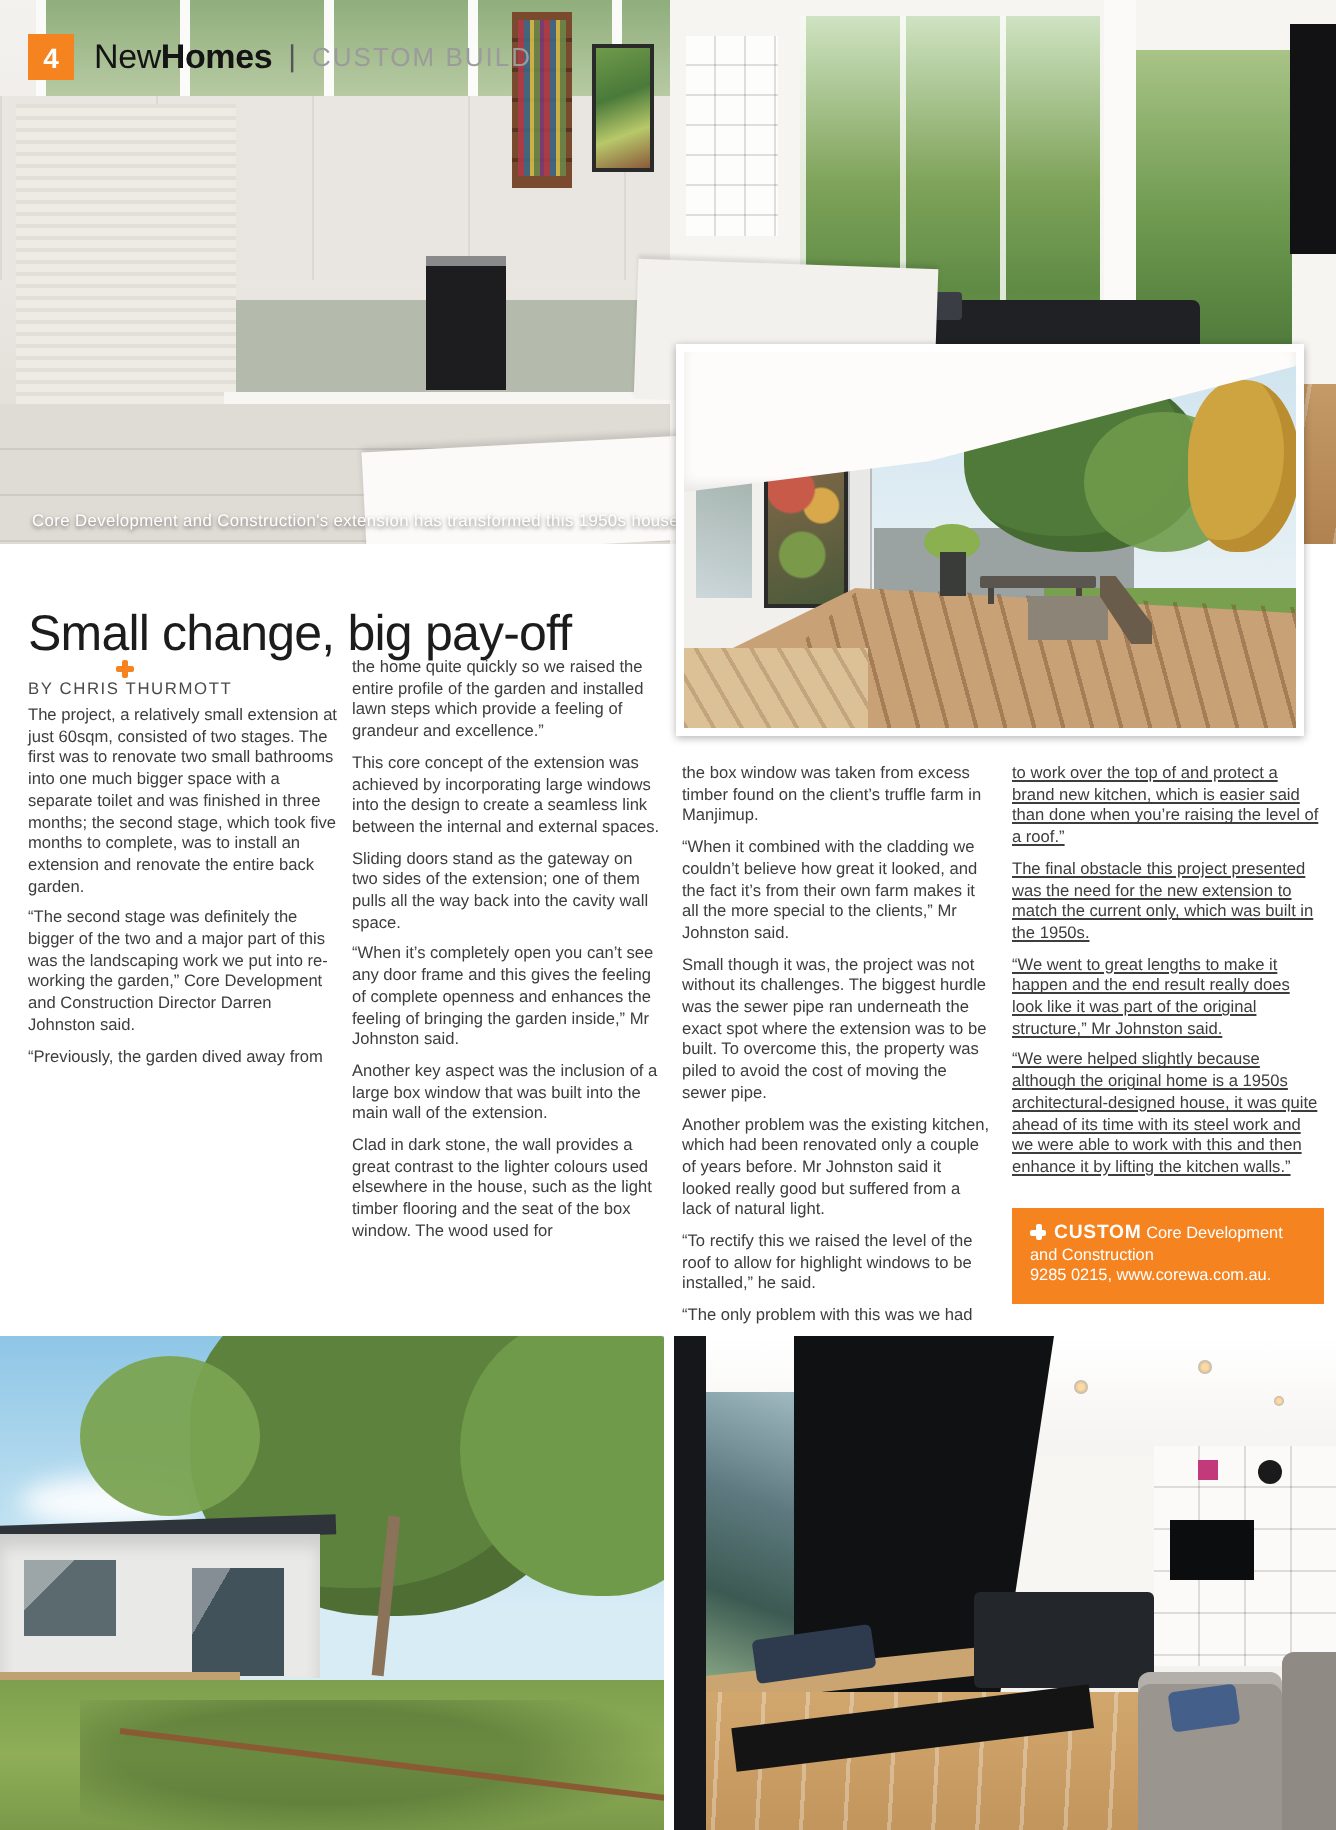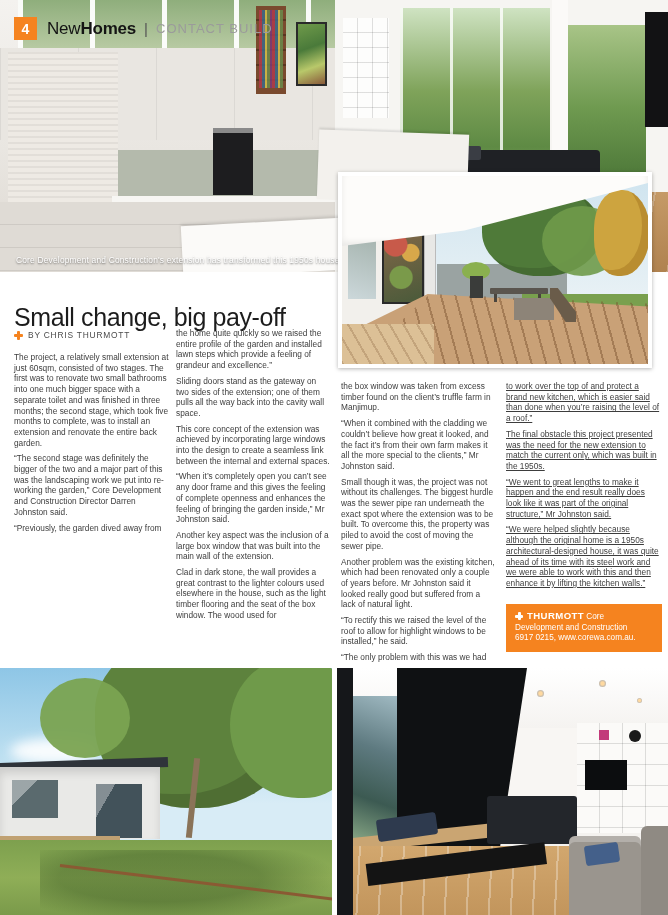--- a/index.html
+++ b/index.html
@@ -104,21 +104,21 @@
   .inset .chair{position:absolute;left:208px;top:112px;width:26px;height:34px;background:#6a5c4a;
         clip-path:polygon(0 0,30% 0,100% 70%,100% 100%,60% 100%,0 30%);}
   .inset .table{position:absolute;left:172px;top:122px;width:40px;height:22px;background:#8d8478;}
   .inset .planter{position:absolute;left:128px;top:100px;width:13px;height:22px;background:#3a3c3a;}
   .inset .plant{position:absolute;left:120px;top:86px;width:28px;height:18px;background:#8ab04f;border-radius:50%;}
 
   
   .headline{position:absolute;left:14px;top:283px;width:330px;font-size:25px;line-height:34px;
         color:#1c1c1c;letter-spacing:-0.4px;font-weight:400;}
   .byline{position:absolute;left:14px;top:330px;display:flex;align-items:center;font-size:8.4px;
-        color:#4a4a4a;letter-spacing:0.8px;}
+        color:#4a4a4a;letter-spacing:0.8px;flex-direction:column;}
   .plus{position:relative;display:inline-block;width:9px;height:9px;margin-right:5px;color:#f5831f;flex:0 0 9px;}
   .plus::before{content:"";position:absolute;left:3px;top:0;width:3px;height:9px;background:currentColor;border-radius:1px;}
   .plus::after{content:"";position:absolute;left:0;top:3px;width:9px;height:3px;background:currentColor;border-radius:1px;}
 
   
   .col{position:absolute;width:155px;font-size:8.3px;line-height:10.7px;color:#3d3d3d;}
   .col p{margin:0 0 5px 0;}
   .col1{left:14px;top:352px;}
   .col2{left:176px;top:328px;}
   .col3{left:341px;top:381px;}
@@ -229,21 +229,21 @@
     <div class="abs floor-planks"></div>
     <div class="abs island-mid"></div>
     <div class="abs island-front"></div>
     <div class="caption">Core Development and Construction's extension has transformed this 1950s house.</div>
   </div>
 
   <div class="masthead">
     <div class="pagenum">4</div>
     <div class="brand"><span>New</span><b>Homes</b></div>
     <div class="mast-sep">|</div>
-    <div class="section-label">CONTACT BUILD</div>
+    <div class="section-label">CUSTOM BUILD</div>
   </div>
 
   <div class="inset">
     <div class="inset-inner">
       <div class="abs sky"></div>
       <div class="abs int-wall"></div>
       <div class="abs int-window"></div>
       <div class="abs artwork"></div>
       <div class="abs slider"></div>
       <div class="abs grey-wall"></div>
@@ -271,22 +271,22 @@
   </div>
 
   <div class="col col1">
     <p>The project, a relatively small extension at just 60sqm, consisted of two stages. The first was to renovate two small bathrooms into one much bigger space with a separate toilet and was finished in three months; the second stage, which took five months to complete, was to install an extension and renovate the entire back garden.</p>
     <p>“The second stage was definitely the bigger of the two and a major part of this was the landscaping work we put into re-working the garden,” Core Development and Construction Director Darren Johnston said.</p>
     <p>“Previously, the garden dived away from</p>
   </div>
 
   <div class="col col2">
     <p>the home quite quickly so we raised the entire profile of the garden and installed lawn steps which provide a feeling of grandeur and excellence.”</p>
+    <p>This core concept of the extension was achieved by incorporating large windows into the design to create a seamless link between the internal and external spaces.</p>
     <p>Sliding doors stand as the gateway on two sides of the extension; one of them pulls all the way back into the cavity wall space.</p>
-    <p>This core concept of the extension was achieved by incorporating large windows into the design to create a seamless link between the internal and external spaces.</p>
     <p>“When it’s completely open you can’t see any door frame and this gives the feeling of complete openness and enhances the feeling of bringing the garden inside,” Mr Johnston said.</p>
     <p>Another key aspect was the inclusion of a large box window that was built into the main wall of the extension.</p>
     <p>Clad in dark stone, the wall provides a great contrast to the lighter colours used elsewhere in the house, such as the light timber flooring and the seat of the box window. The wood used for</p>
   </div>
 
   <div class="col col3">
     <p>the box window was taken from excess timber found on the client’s truffle farm in Manjimup.</p>
     <p>“When it combined with the cladding we couldn’t believe how great it looked, and the fact it’s from their own farm makes it all the more special to the clients,” Mr Johnston said.</p>
     <p>Small though it was, the project was not without its challenges. The biggest hurdle was the sewer pipe ran underneath the exact spot where the extension was to be built. To overcome this, the property was piled to avoid the cost of moving the sewer pipe.</p>
     <p>Another problem was the existing kitchen, which had been renovated only a couple of years before. Mr Johnston said it looked really good but suffered from a lack of natural light.</p>
@@ -295,23 +295,23 @@
   </div>
 
   <div class="col col4">
     <p>to work over the top of and protect a brand new kitchen, which is easier said than done when you’re raising the level of a roof.”</p>
     <p>The final obstacle this project presented was the need for the new extension to match the current only, which was built in the 1950s.</p>
     <p>“We went to great lengths to make it happen and the end result really does look like it was part of the original structure,” Mr Johnston said.</p>
     <p>“We were helped slightly because although the original home is a 1950s architectural-designed house, it was quite ahead of its time with its steel work and we were able to work with this and then enhance it by lifting the kitchen walls.”</p>
   </div>
 
   <div class="contact">
-    <span class="plus"></span><b>THURMOTT</b>
+    <span class="plus"></span><b>CUSTOM</b>
     <span>Core Development and Construction</span>
-    <div>6917 0215, www.corewa.com.au.</div>
+    <div>9285 0215, www.corewa.com.au.</div>
   </div>
 
   <div class="photo-bl">
     <div class="abs cloud"></div>
     <div class="abs canopy1"></div>
     <div class="abs canopy2"></div>
     <div class="abs canopy3"></div>
     <div class="abs trunk"></div>
     <div class="abs house-roof"></div>
     <div class="abs house"></div>

